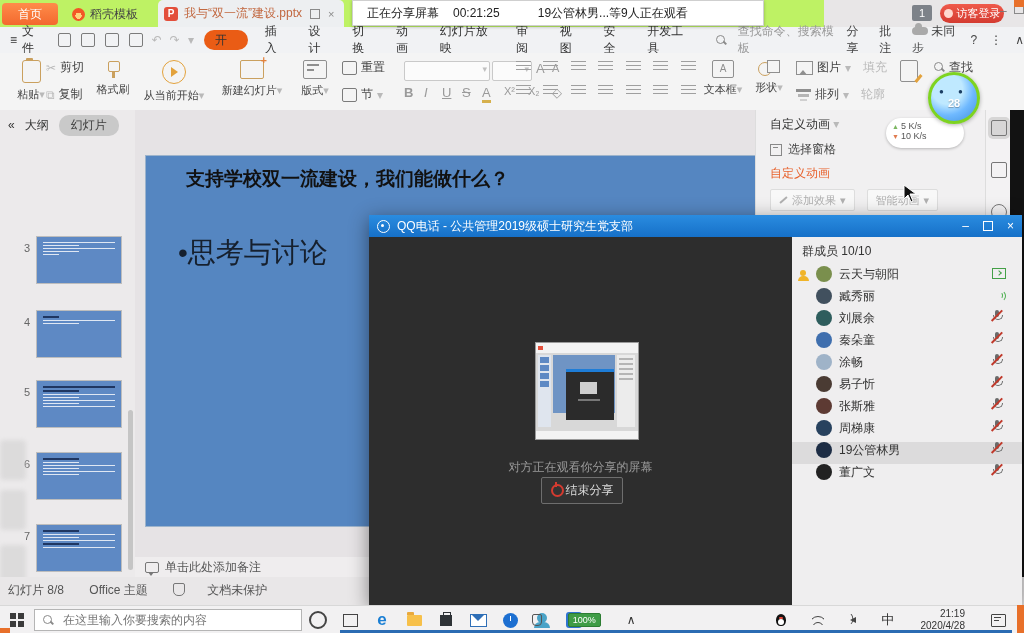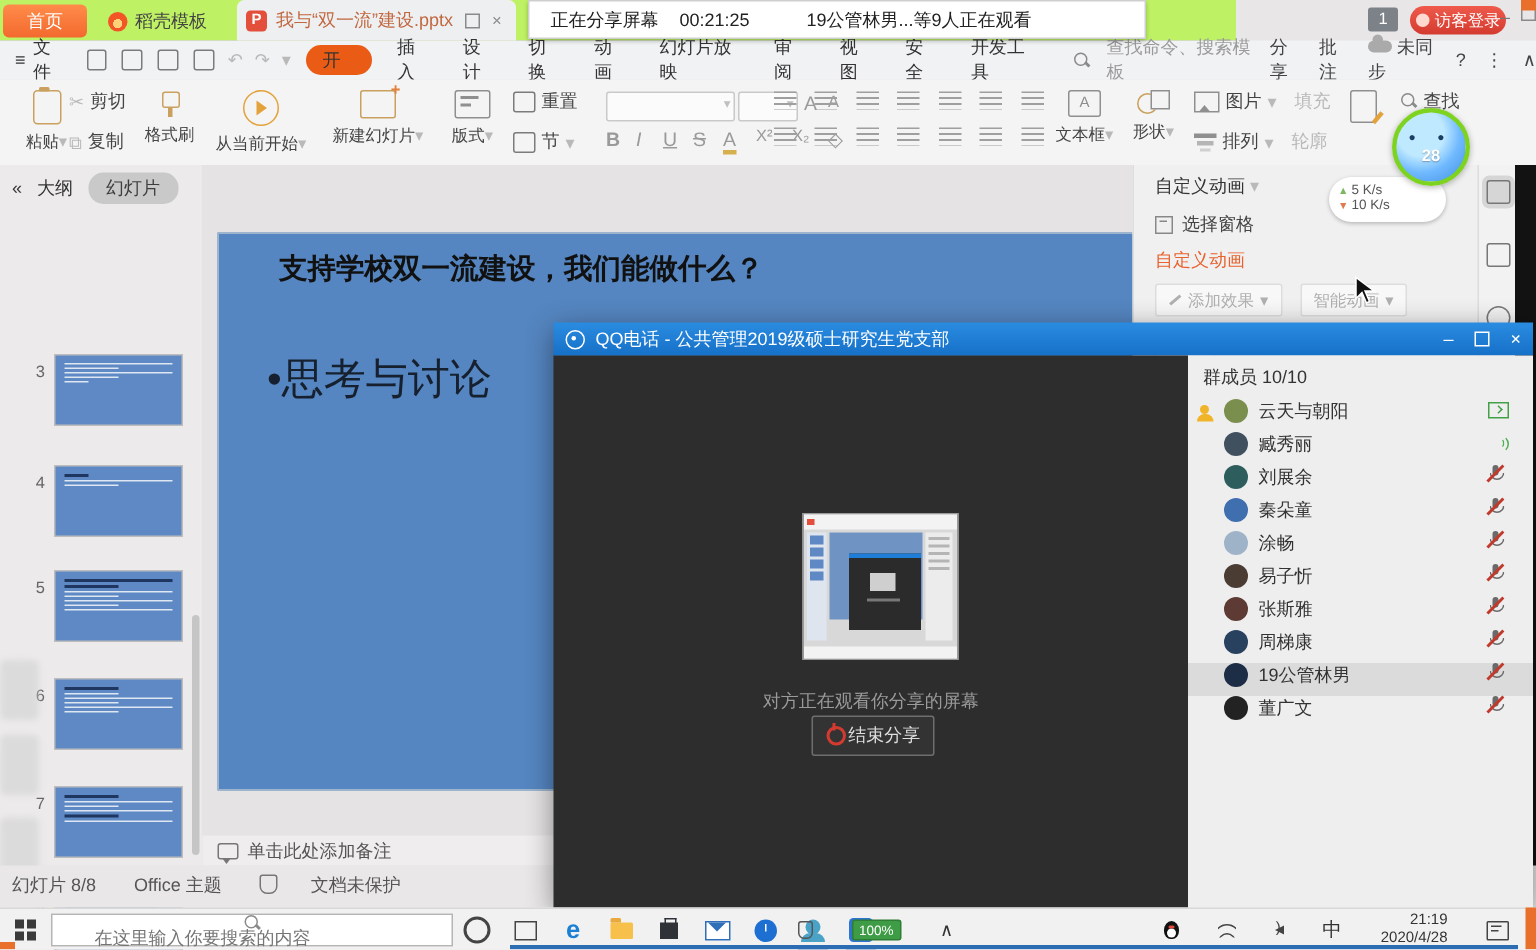--- a/index.html
+++ b/index.html
@@ -188,21 +188,21 @@
   .aud .w1{left:2px;top:3px;width:5px;height:5px;}
   .aud .w2{left:0;top:1px;width:10px;height:10px;}
   .mmic{position:absolute;left:3px;top:0;width:4px;height:7px;background:#6a6a6a;border-radius:2px;}
   .mmic:after{content:"";position:absolute;left:-2px;top:5px;width:8px;height:4px;border:1px solid #6a6a6a;border-top:none;border-radius:0 0 5px 5px;}
   .mslash{position:absolute;left:4px;top:-2px;width:1.5px;height:15px;background:#c0392b;transform:rotate(45deg);}
   .m1{background:#7a8f4d}.m2{background:#41505e}.m3{background:#2e5d5d}.m4{background:#3f6fae}.m5{background:#9fb3c8}
   .m6{background:#4a3b33}.m7{background:#5d3a33}.m8{background:#27415e}.m9{background:#1d2d45}.m10{background:#222}
   
   #taskbar{position:absolute;left:0;top:605px;width:1024px;height:28px;background:#f2f1f2;border-top:1px solid #d8d8d8;z-index:8;display:flex;align-items:center;}
   .winlogo{width:14px;height:14px;margin:0 10px;background:linear-gradient(#3a3a3a 0 0) 0 0/6px 6px no-repeat,linear-gradient(#3a3a3a 0 0) 8px 0/6px 6px no-repeat,linear-gradient(#3a3a3a 0 0) 0 8px/6px 6px no-repeat,linear-gradient(#3a3a3a 0 0) 8px 8px/6px 6px no-repeat;}
-  #tb-search{width:268px;height:22px;background:#fff;border:1px solid #b5b5b5;display:flex;align-items:center;gap:7px;padding:0 8px;box-sizing:border-box;flex-direction:column;}
+  #tb-search{width:268px;height:22px;background:#fff;border:1px solid #b5b5b5;display:flex;align-items:center;gap:7px;padding:0 8px;box-sizing:border-box;}
   #tb-search input{border:none;outline:none;width:210px;font-size:12px;font-family:inherit;background:transparent;color:#333;}
   .tbi{width:26px;height:26px;display:flex;align-items:center;justify-content:center;position:relative;margin:0 3px;}
   .tbi.open:after{content:"";position:absolute;left:3px;bottom:-1px;width:20px;height:2px;background:#2b6cb3;}
   .cortana{width:14px;height:14px;border:2px solid #444;border-radius:50%;}
   .taskview{width:13px;height:11px;border:1.5px solid #444;}
   .edgee{color:#1b7fd4;font-size:17px;font-weight:bold;}
   .folder{width:15px;height:11px;background:#f7c04a;border-radius:1px;position:relative;}
   .folder:before{content:"";position:absolute;left:0;top:-3px;width:7px;height:3px;background:#e9a93d;border-radius:1px 1px 0 0;}
   .storebag{width:12px;height:11px;background:#2f3337;position:relative;}
   .storebag:before{content:"";position:absolute;left:3px;top:-3px;width:6px;height:3px;border:1px solid #2f3337;border-bottom:none;}

